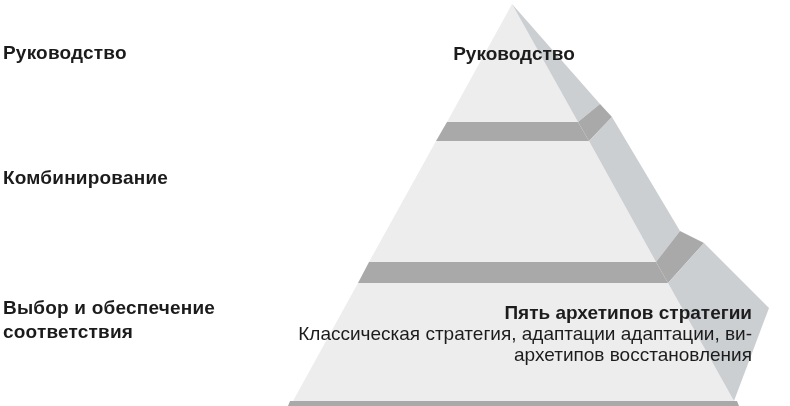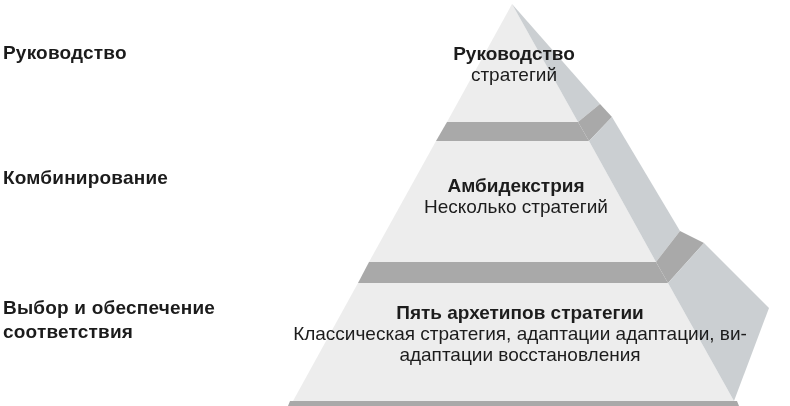--- a/index.html
+++ b/index.html
@@ -32,21 +32,21 @@
     text-align: center;
     font-size: 19px;
     line-height: 21px;
     color: #1c1c1c;
   }
   .tier-text .tier-title { font-weight: bold; }
   .tier-text div { white-space: nowrap; }
 
   #tier1-text { top: 43px;  left: 364px; width: 300px; }
   #tier2-text { top: 175px; left: 356px; width: 320px; }
-  #tier3-text { top: 302px; left: 280px; width: 480px; }
+  #tier3-text { top: 302px; left: 272px; width: 480px; text-align: right; }
 </style>
 </head>
 <body>
 
 <div class="stage">
 
   <svg width="790" height="406" viewBox="0 0 790 406" aria-hidden="true">
 
     <polygon points="512,4 447,122 578,122" fill="#ededed"></polygon>
     <polygon points="512,4 578,122 600,104" fill="#cbcfd2"></polygon>
@@ -72,27 +72,22 @@
   <div class="left-label" id="left-label-2">
     <div>Комбинирование</div>
   </div>
   <div class="left-label" id="left-label-3">
     <div>Выбор и обеспечение</div>
     <div>соответствия</div>
   </div>
 
   <div class="tier-text" id="tier1-text">
     <div class="tier-title">Руководство</div>
-    <div>стратегий</div>
   </div>
 
-  <div class="tier-text" id="tier2-text">
-    <div class="tier-title">Амбидекстрия</div>
-    <div>Несколько стратегий</div>
-  </div>
 
   <div class="tier-text" id="tier3-text">
     <div class="tier-title">Пять архетипов стратегии</div>
     <div>Классическая стратегия, адаптации адаптации, ви-</div>
-    <div>адаптации восстановления</div>
+    <div>архетипов восстановления</div>
   </div>
 
 </div>
 
 </body></html>

